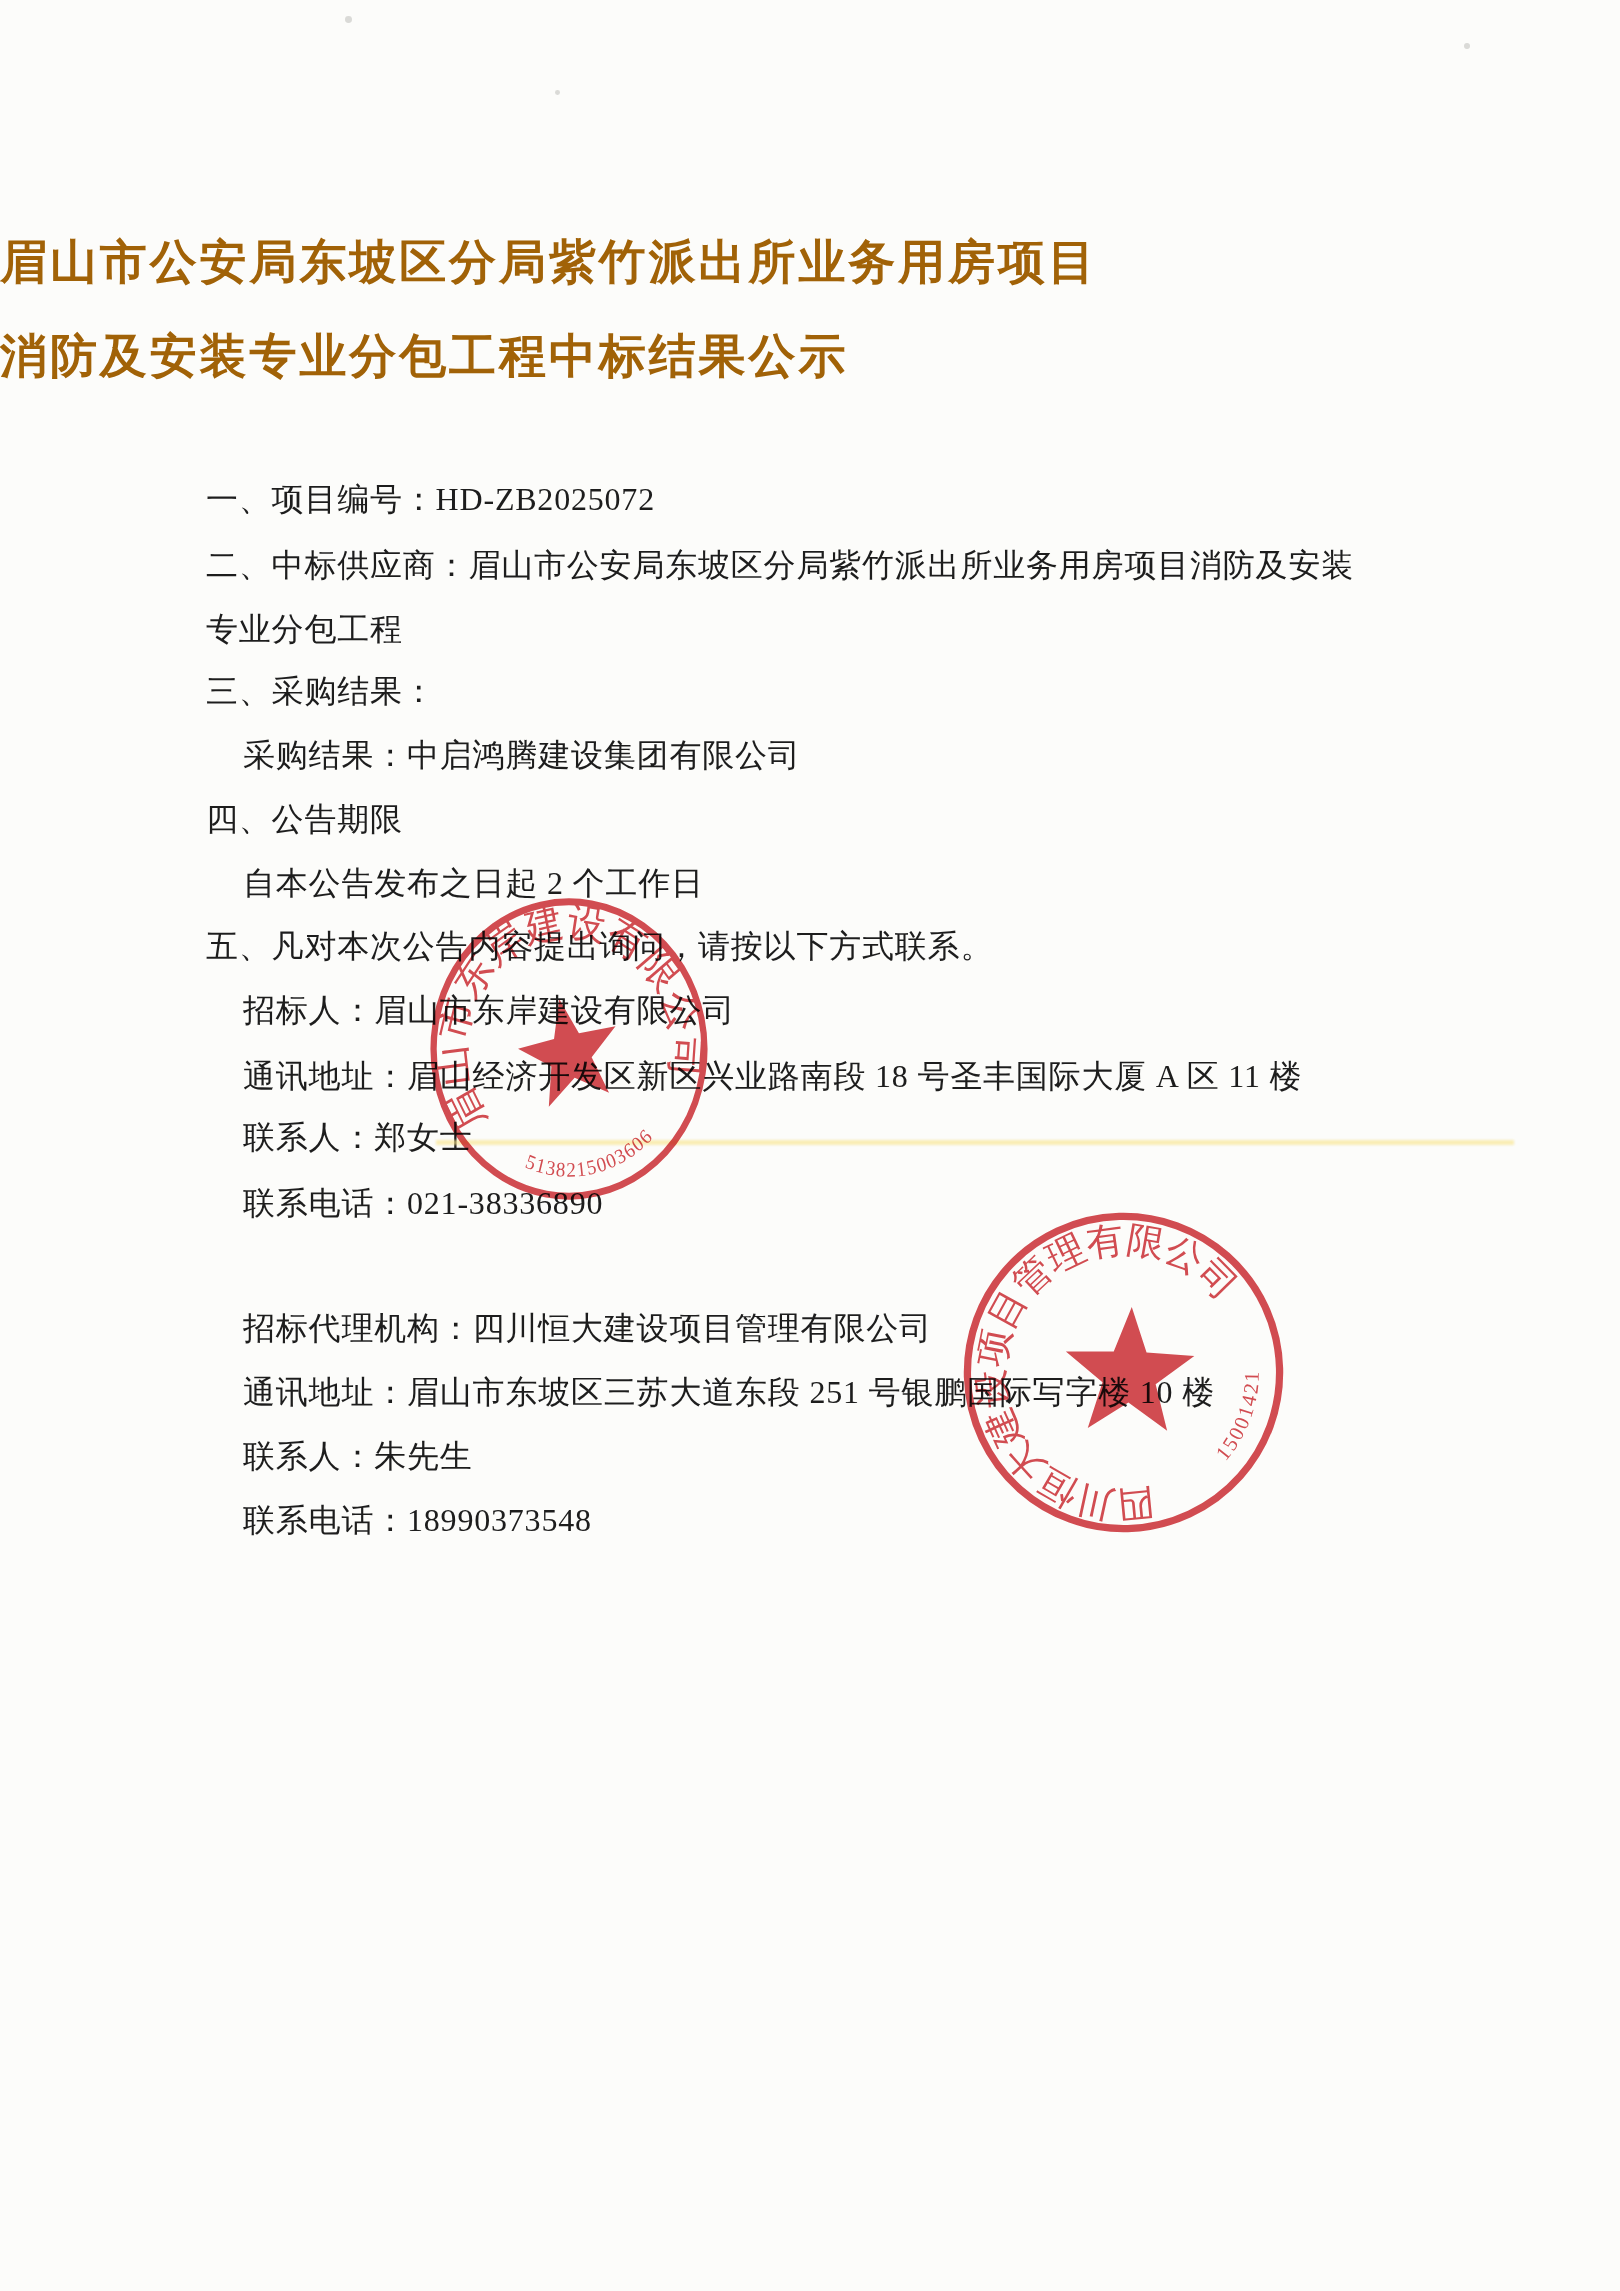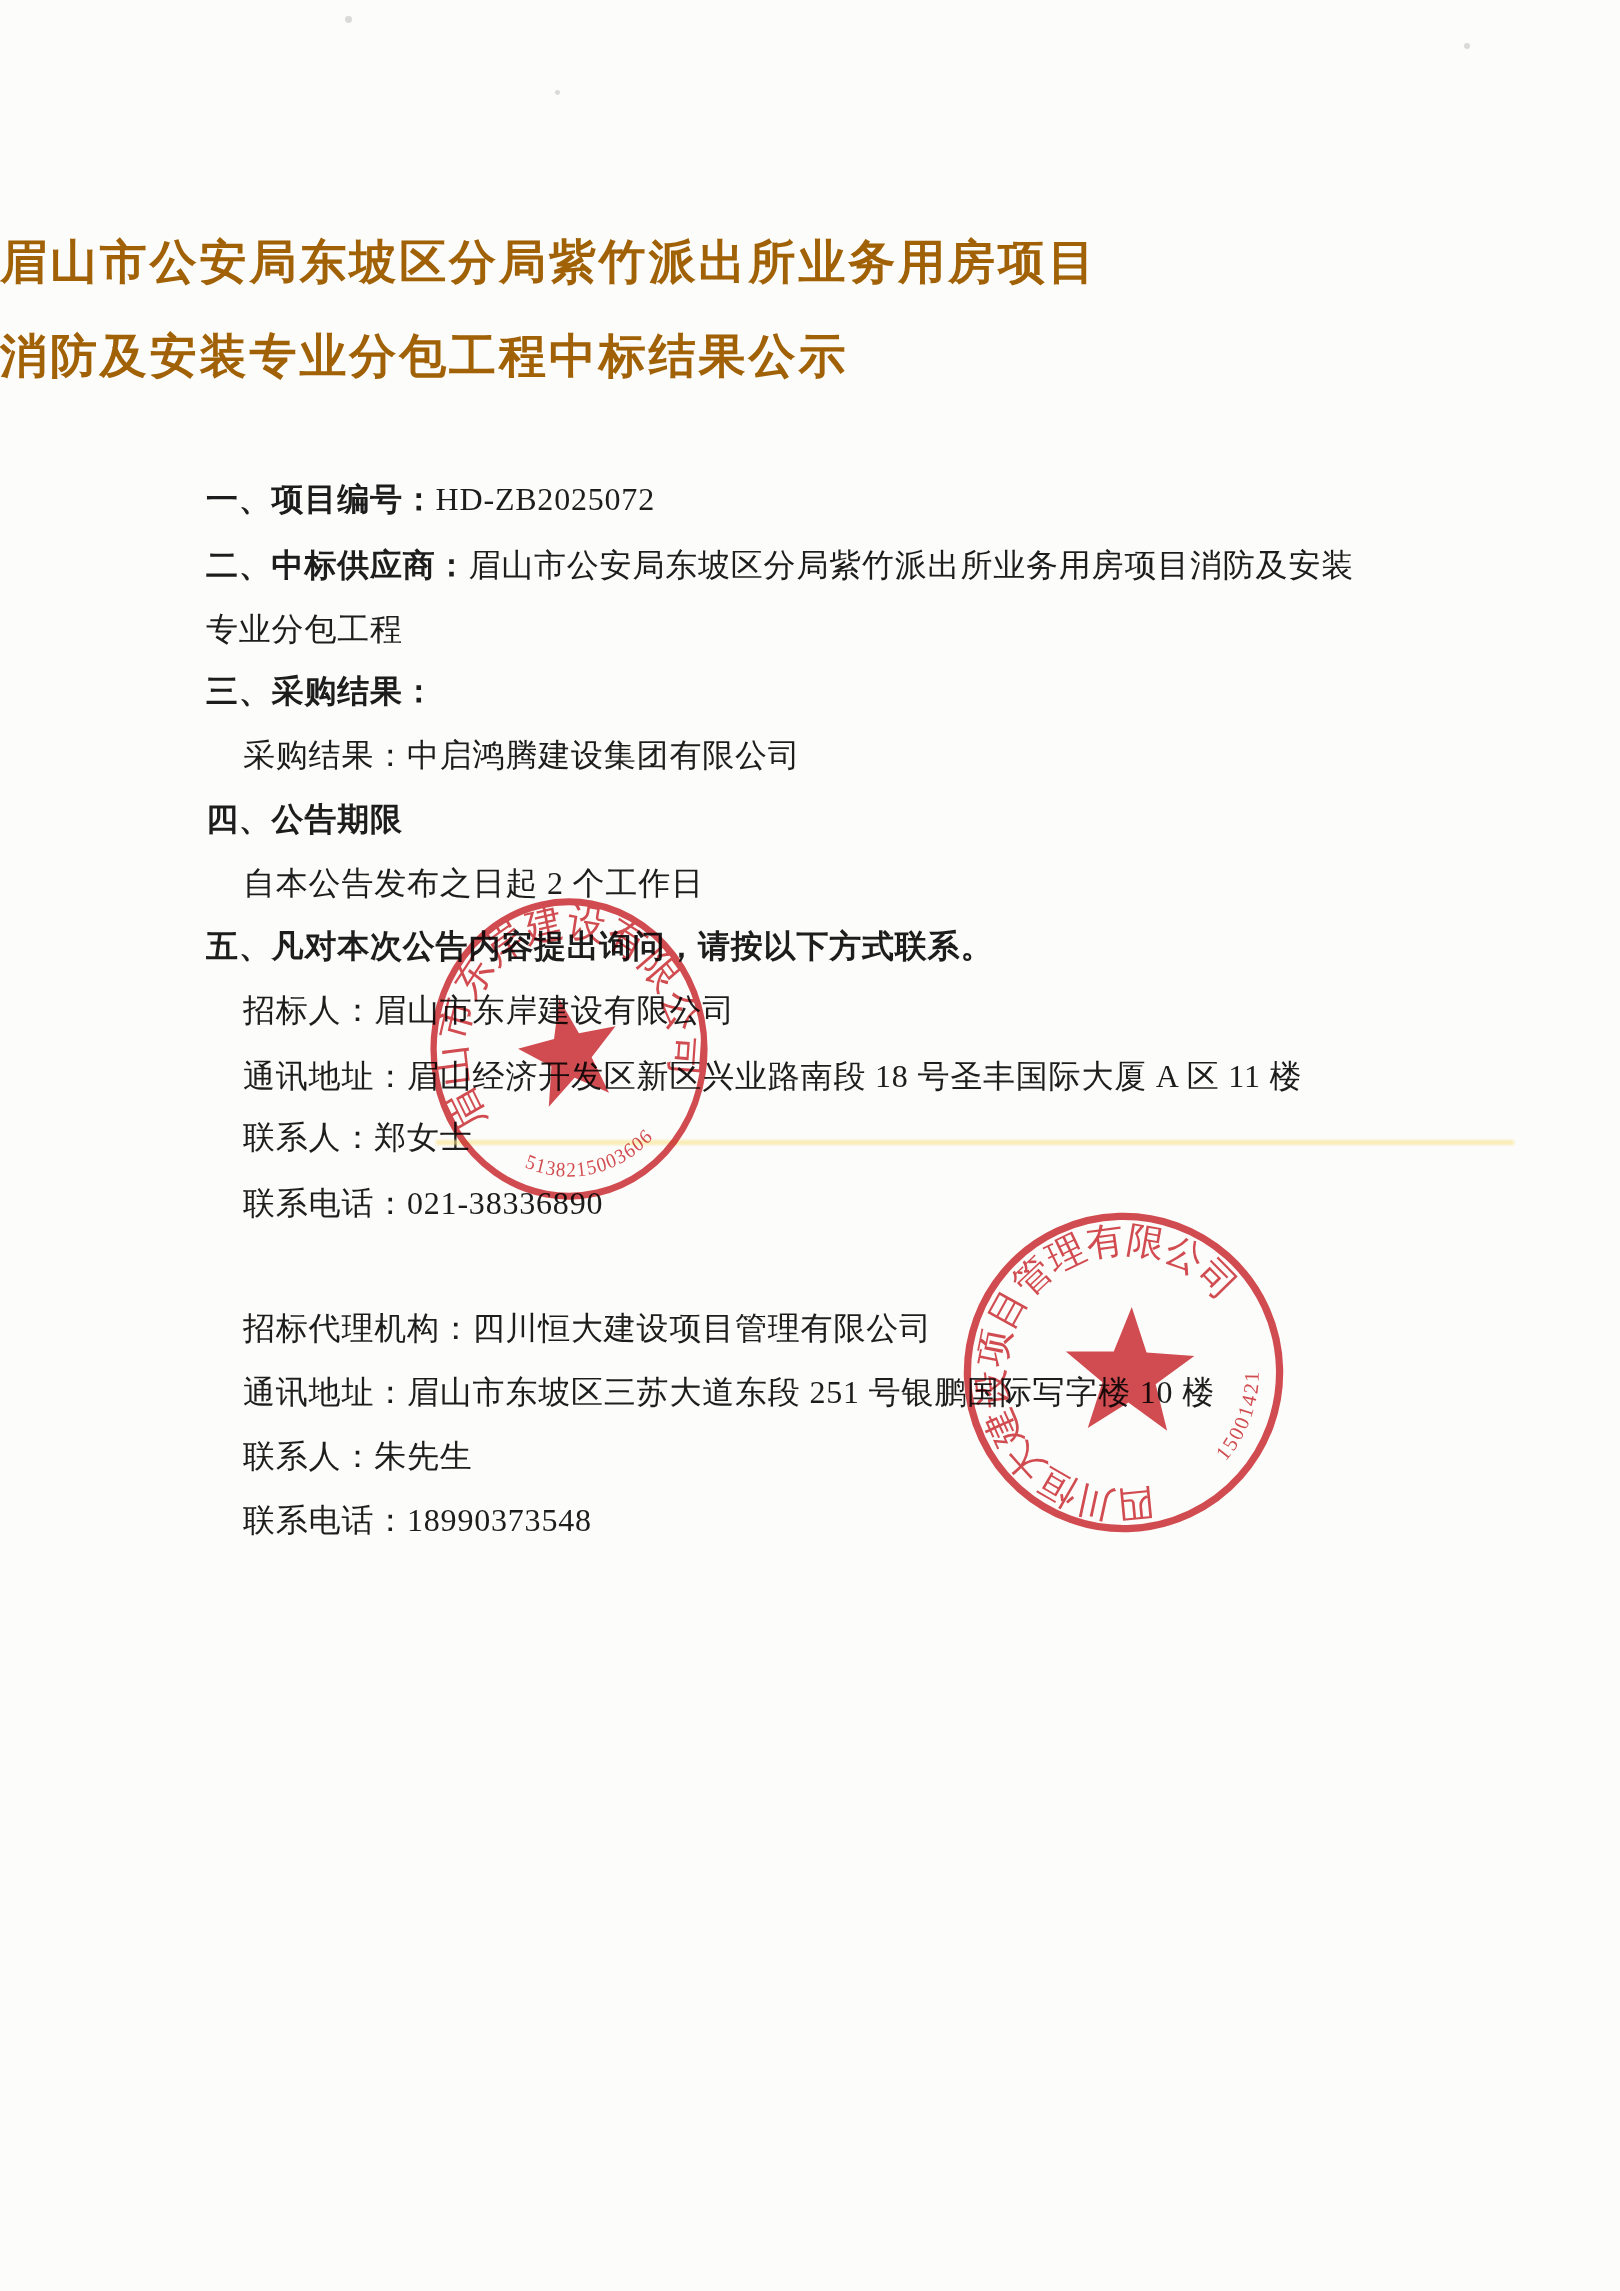--- a/index.html
+++ b/index.html
@@ -27,21 +27,21 @@
     font-size:32px;line-height:39px;
     letter-spacing:0.8px;
     white-space:nowrap;
   }
   .sub{left:243px;}
   .wrap{
     white-space:normal;
     width:1166px;
     line-height:64px;
   }
-  .b{font-weight:bold;}
+  .b{font-weight:normal;}
   .seal{
     position:absolute;
     mix-blend-mode:multiply;
     opacity:0.9;
     color:#d0393f;
     pointer-events:none;
   }
   .seal1{left:412px;top:892px;width:314px;height:314px;transform:scaleX(.92) rotate(-12deg);}
   .seal2{left:957px;top:1206px;width:333px;height:333px;transform:rotate(-70deg);}
   .seal svg{display:block;width:100%;height:100%;}

